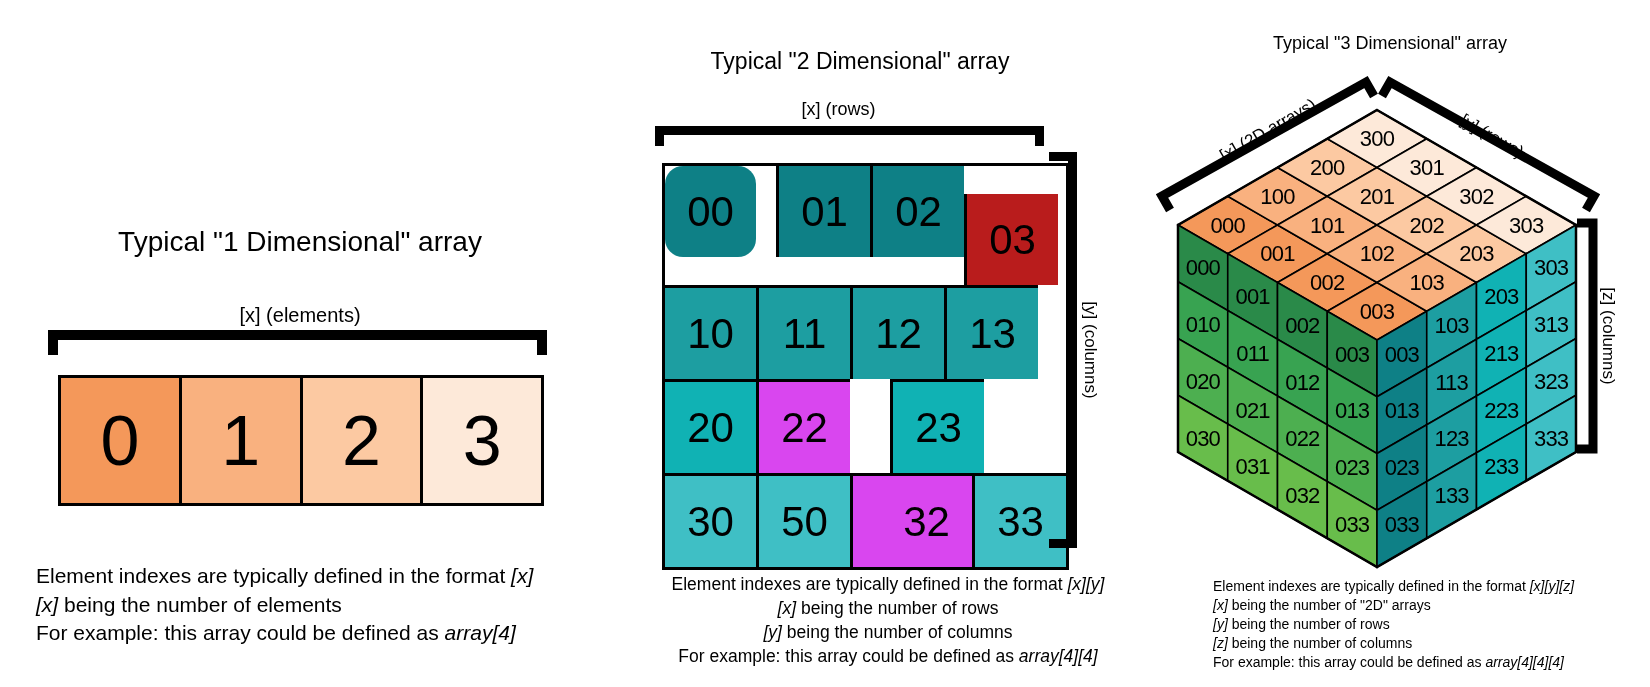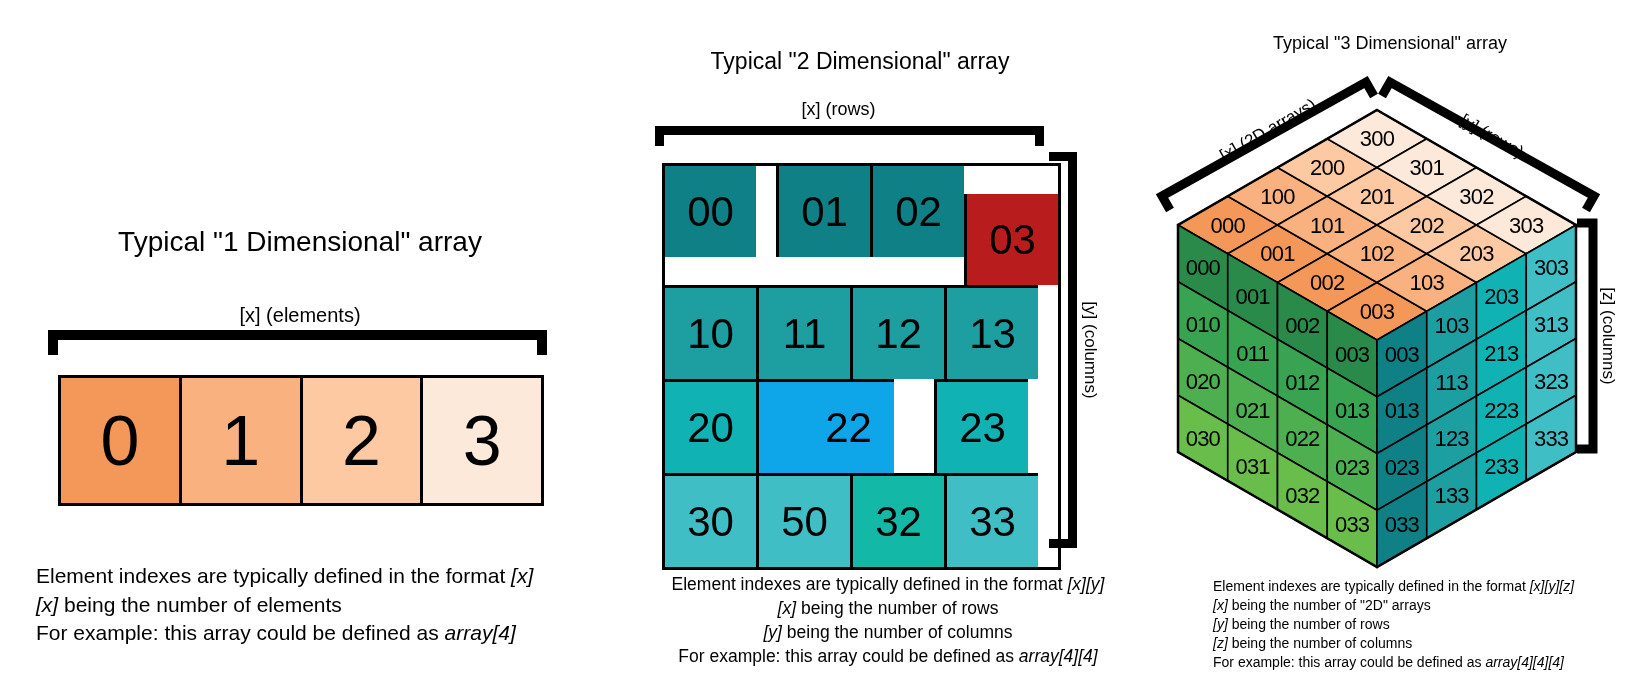--- a/index.html
+++ b/index.html
@@ -56,40 +56,40 @@
       <div><span>Element indexes are typically defined in the format </span><span class="it">[x]</span></div>
       <div><span class="it">[x]</span><span> being the number of elements</span></div>
       <div><span>For example: this array could be defined as </span><span class="it">array[4]</span></div>
     </div>
 
   <div class="abs ctr title2">Typical "2 Dimensional" array</div>
   <div class="abs ctr axis2">[x] (rows)</div>
   <div class="abs brkt-top2"></div>
   <div class="abs arr2">
       <div class="row2d">
-        <div class="cell2d" style="background: rgb(14, 128, 134);">00</div>
+        <div class="cell2d" style="background: rgb(14, 128, 134); border-radius: 18px;">00</div>
         <div class="cell2d" style="background: rgb(14, 128, 134); border-left: 3px solid rgb(0, 0, 0); margin-left: 20px;">01</div>
         <div class="cell2d" style="background: rgb(14, 128, 134); border-left: 3px solid rgb(0, 0, 0);">02</div>
         <div class="cell2d" style="background: #b91c1c; border-left: 3px solid rgb(0, 0, 0); margin-top: 28px;">03</div>
       </div>
       <div class="row2d">
         <div class="cell2d" style="background: rgb(29, 158, 161); border-top: 3px solid rgb(0, 0, 0);">10</div>
         <div class="cell2d" style="background: rgb(29, 158, 161); border-left: 3px solid rgb(0, 0, 0); border-top: 3px solid rgb(0, 0, 0);">11</div>
         <div class="cell2d" style="background: rgb(29, 158, 161); border-left: 3px solid rgb(0, 0, 0); border-top: 3px solid rgb(0, 0, 0);">12</div>
         <div class="cell2d" style="background: rgb(29, 158, 161); border-left: 3px solid rgb(0, 0, 0); border-top: 3px solid rgb(0, 0, 0);">13</div>
       </div>
       <div class="row2d">
         <div class="cell2d" style="background: rgb(16, 178, 180); border-top: 3px solid rgb(0, 0, 0);">20</div>
-        <div class="cell2d" style="background: #0ea5e9; border-left: 3px solid rgb(0, 0, 0); border-top: 3px solid rgb(0, 0, 0); padding-left: 44px;">22</div>
+        <div class="cell2d" style="background: #d946ef; border-left: 3px solid rgb(0, 0, 0); border-top: 3px solid rgb(0, 0, 0);">22</div>
         <div class="cell2d" style="background: rgb(16, 178, 180); border-left: 3px solid rgb(0, 0, 0); border-top: 3px solid rgb(0, 0, 0); margin-left: 40px;">23</div>
       </div>
       <div class="row2d">
         <div class="cell2d" style="background: rgb(63, 191, 197); border-top: 3px solid rgb(0, 0, 0);">30</div>
         <div class="cell2d" style="background: rgb(63, 191, 197); border-left: 3px solid rgb(0, 0, 0); border-top: 3px solid rgb(0, 0, 0);">50</div>
-        <div class="cell2d" style="background: #14b8a6; border-left: 3px solid rgb(0, 0, 0); border-top: 3px solid rgb(0, 0, 0);">32</div>
+        <div class="cell2d" style="background: #d946ef; border-left: 3px solid rgb(0, 0, 0); border-top: 3px solid rgb(0, 0, 0); padding-left: 28px;">32</div>
         <div class="cell2d" style="background: rgb(63, 191, 197); border-left: 3px solid rgb(0, 0, 0); border-top: 3px solid rgb(0, 0, 0);">33</div>
       </div>
     </div>
   <div class="abs brkt-right2"></div>
   <div class="abs ylab2">[y] (columns)</div>
   <div class="abs notes2">
       <div><span>Element indexes are typically defined in the format </span><span class="it">[x][y]</span></div>
       <div><span class="it">[x]</span><span> being the number of rows</span></div>
       <div><span class="it">[y]</span><span> being the number of columns</span></div>
       <div><span>For example: this array could be defined as </span><span class="it">array[4][4]</span></div>

